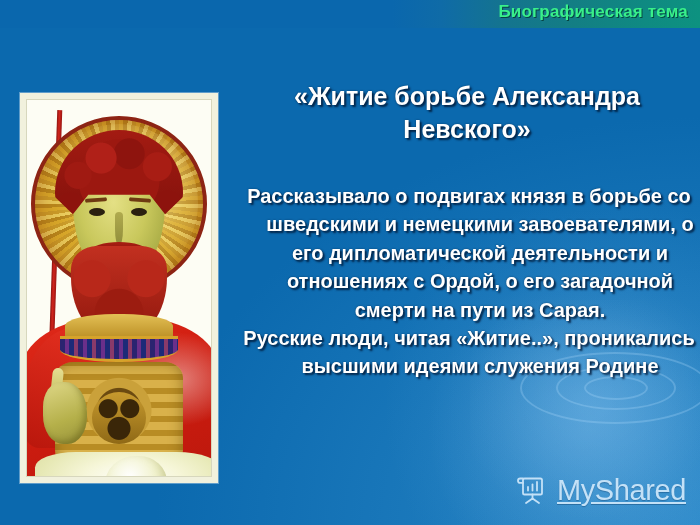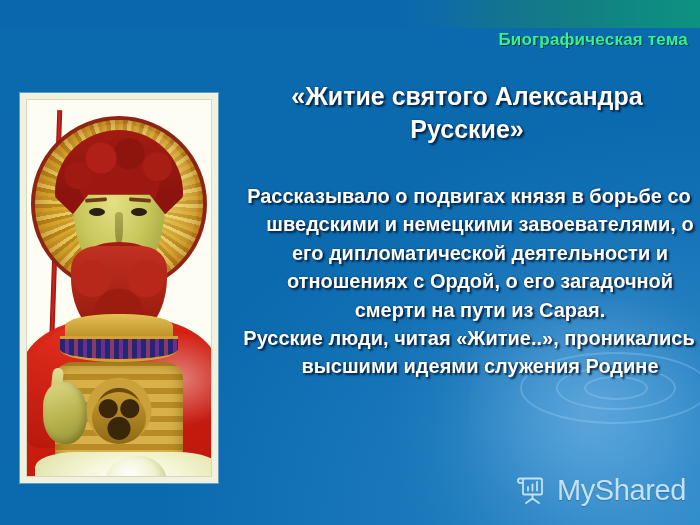--- a/index.html
+++ b/index.html
@@ -44,21 +44,20 @@
     background:linear-gradient(90deg,
       #0a67ad 0%, #0a67ad 56%, #0f6ba7 63%, #14748f 72%,
       #137e84 82%, #0f8a82 92%, #0d9280 100%);
   }
   #header-title {
     position:absolute; right:12px; top:2px;
     font-size:17px; font-weight:bold; letter-spacing:0.2px;
     color:#39f08a;
     text-shadow:1px 1px 0 rgba(0,40,30,0.65);
     white-space:nowrap;
-    margin-top:28px;
   }
 
   
   #icon-frame {
     position:absolute; left:20px; top:93px;
     width:198px; height:390px;
     background:#f1f1dd;
     padding:6px;
     box-shadow:0 0 0 1px rgba(255,255,255,0.35);
   }
@@ -262,20 +261,21 @@
   #watermark {
     position:absolute; right:14px; bottom:18px;
     display:flex; align-items:center; gap:9px;
     opacity:0.92;
   }
   #watermark .wm-text {
     color:#cfe8fb;
     font-size:29px;
     letter-spacing:-0.4px;
     text-shadow:0 1px 1px rgba(0,40,80,0.35);
+    text-decoration:underline;
   }
   #watermark svg { display:block; }
 </style>
 </head>
 <body>
 
 <div id="slide">
 
   <div class="glow-blob"></div>
   <div class="ripple r1"></div>
@@ -308,21 +308,21 @@
       <div class="art armor-motif"></div>
       <div class="art finger"></div>
       <div class="art hand"></div>
       <div class="art robe-dark"></div>
 
       <div class="art sash"></div>
       <div class="art sash-knot"></div>
     </div>
   </div>
 
-  <div id="title">«Житие святого Александра Русские»</div>
+  <div id="title">«Житие борьбе Александра Невского»</div>
 
   <div id="body">
     <p class="para first">Рассказывало о подвигах князя в борьбе со шведскими и немецкими завоевателями, о его дипломатической деятельности и отношениях с Ордой, о его загадочной смерти на пути из Сарая.</p>
     <p class="para first">Русские люди, читая «Житие..», проникались высшими идеями служения Родине</p>
   </div>
 
   <div id="watermark">
     <span>
       <svg width="34" height="34" viewBox="0 0 34 34" fill="none" stroke="#cfe8fb" stroke-width="1.8" stroke-linecap="round" stroke-linejoin="round">
         <rect x="9" y="5.5" width="19" height="16" rx="1.6"></rect>

